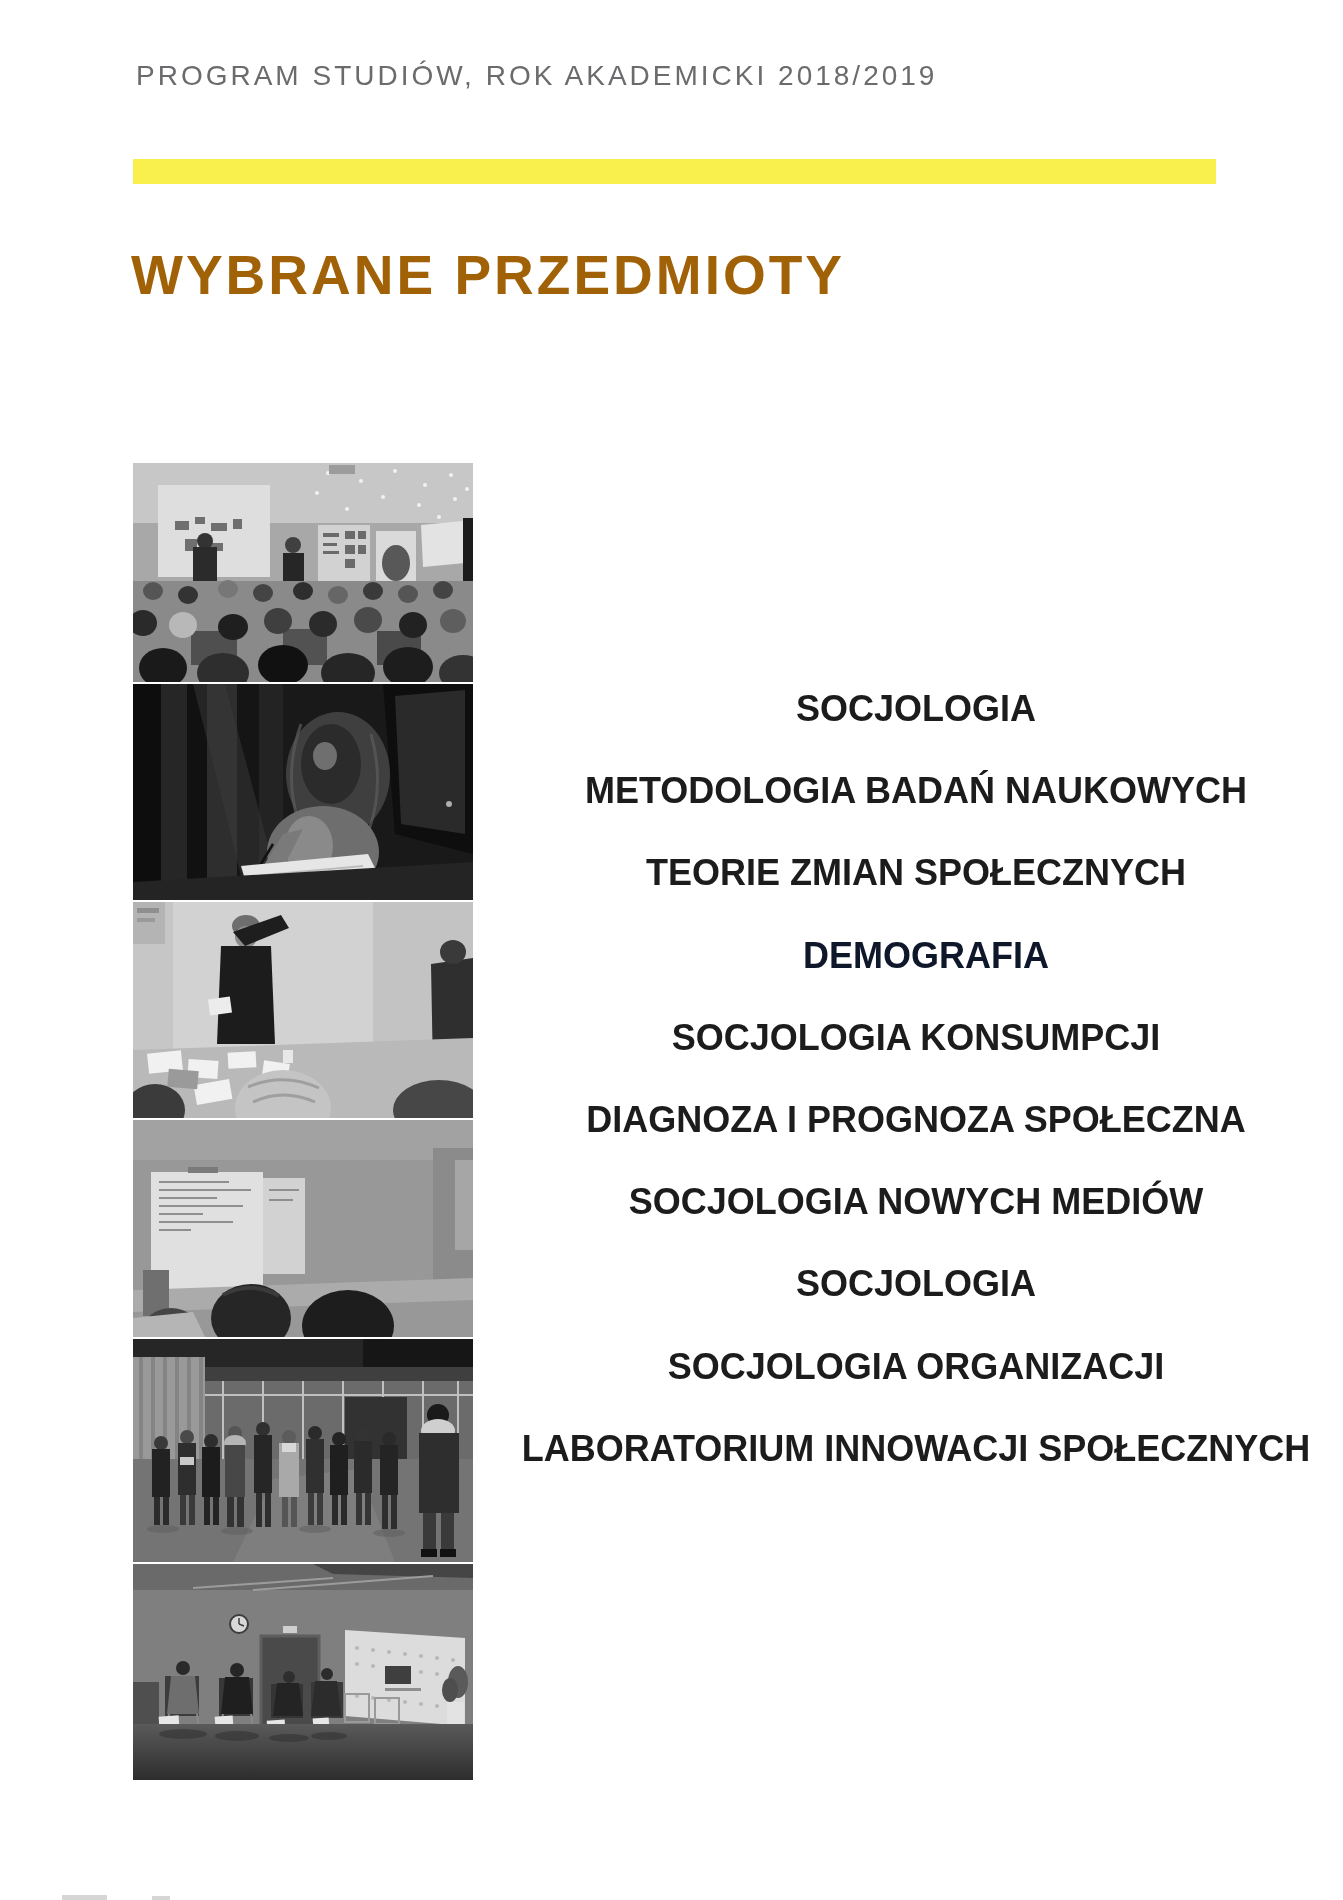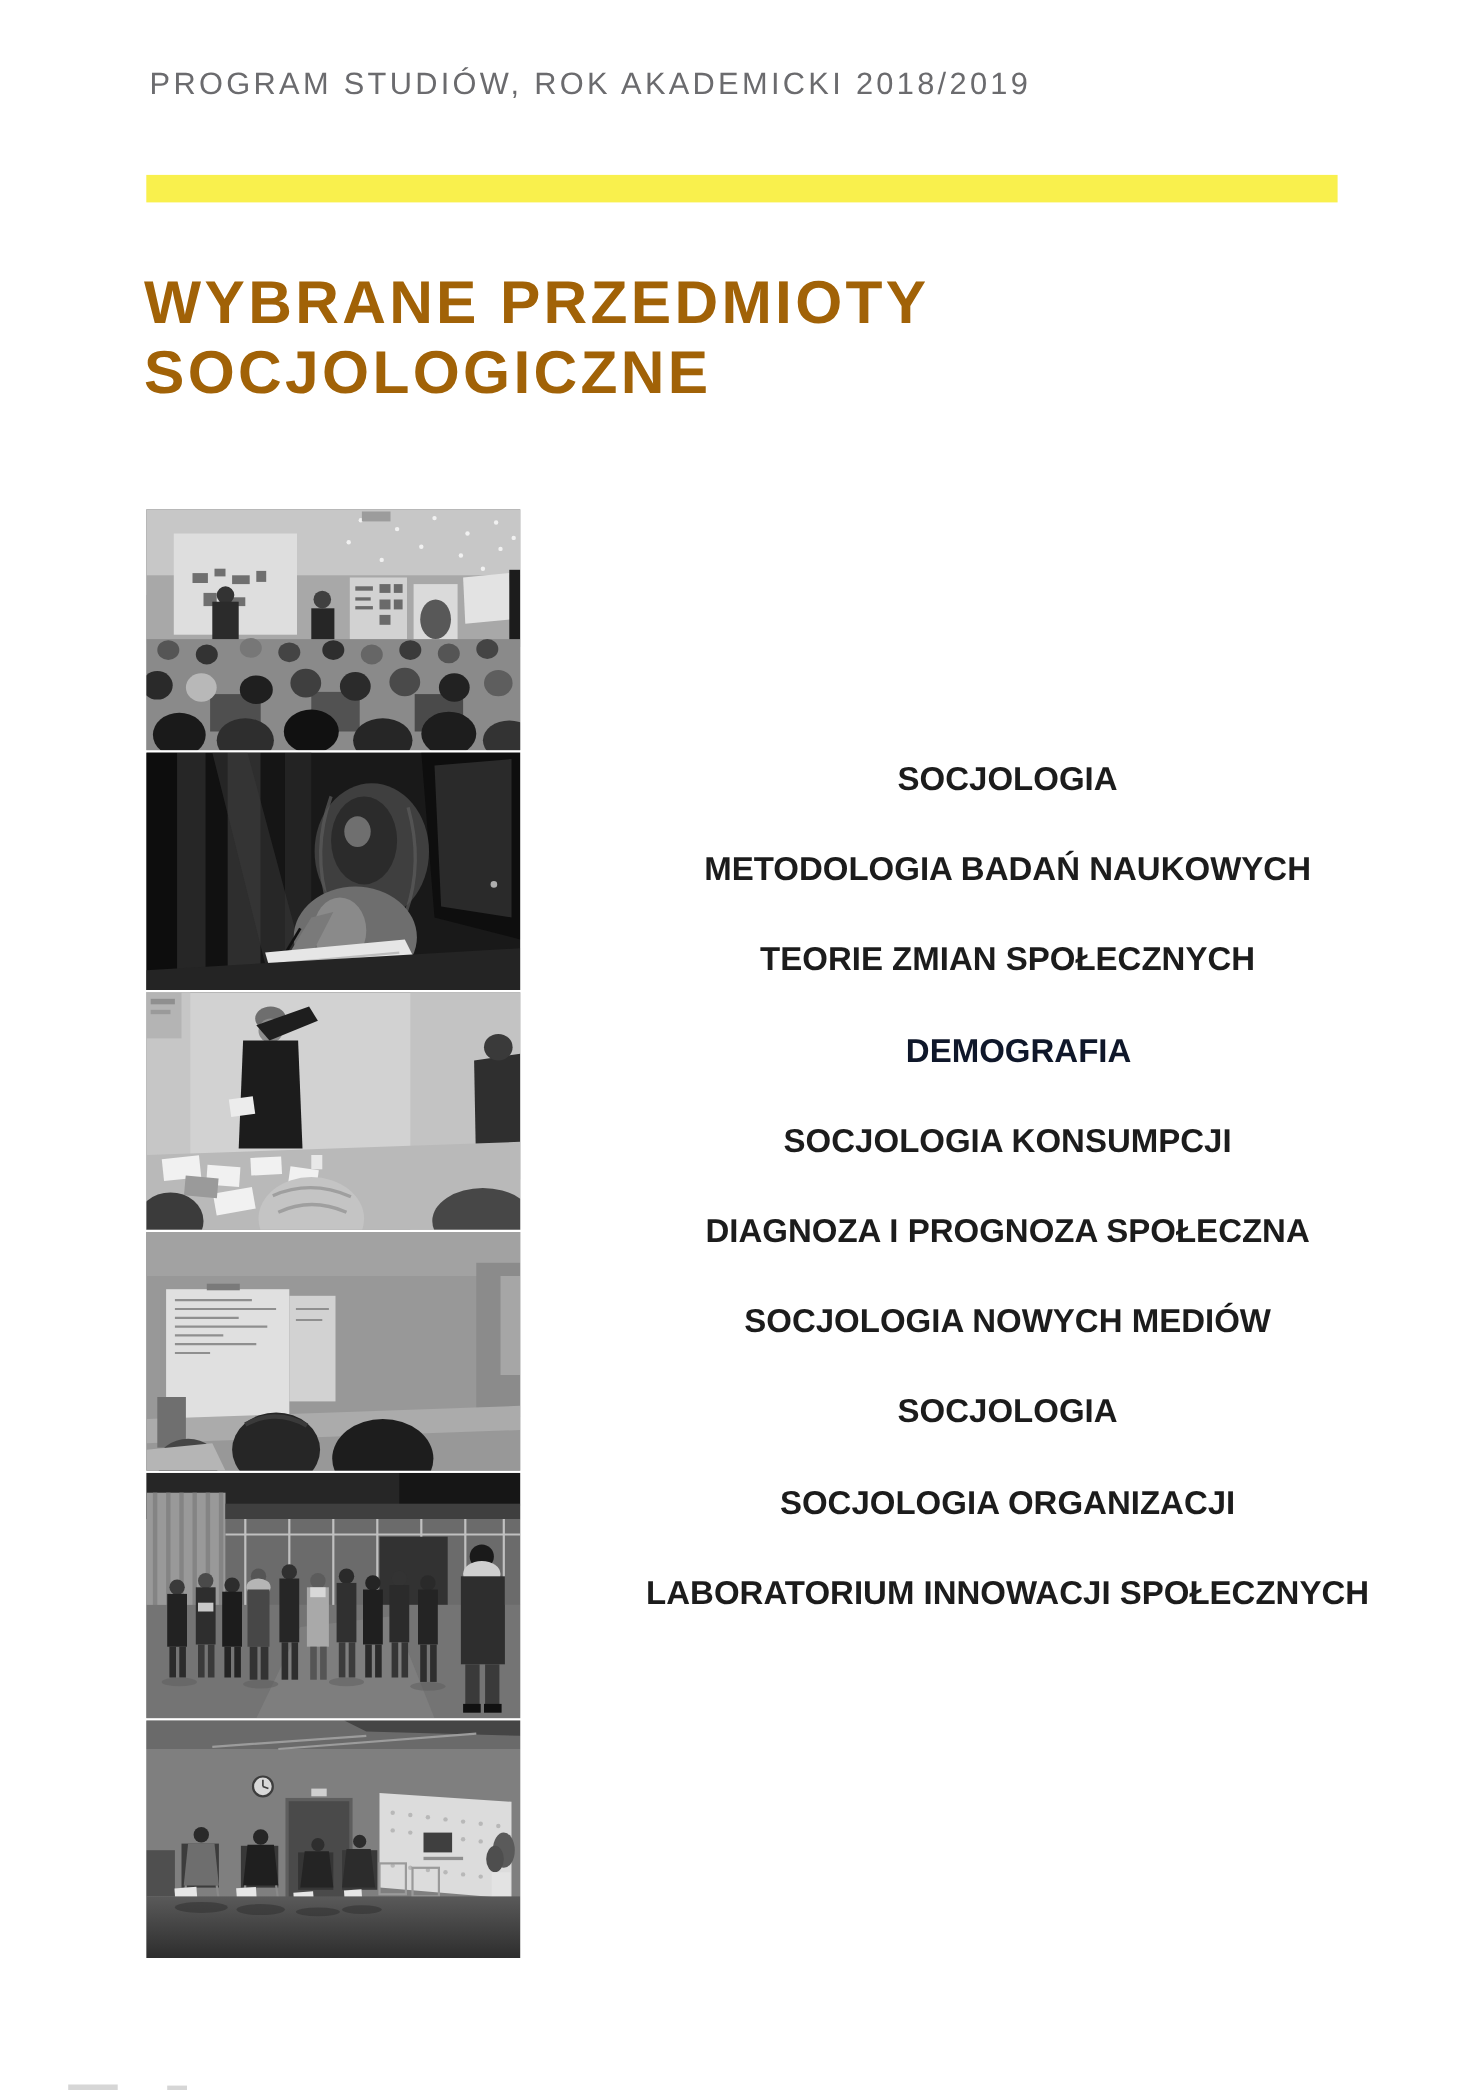--- a/index.html
+++ b/index.html
@@ -42,41 +42,40 @@
   }
   .photo svg{display:block;width:100%;height:100%;}
   .subjects{
     position:absolute;
     left:473px;top:668px;
     width:870px;
     text-align:center;
   }
   .subject-item{
     font-weight:bold;
-    font-size:30px;
+    font-size:36px;
     line-height:82.2px;
     letter-spacing:0px;
     color:#1c1c1c;
     white-space:nowrap;
     margin-left:16px;
   }
   .edge-smudge{position:absolute;background:#b5b5b5;opacity:.55;}
 </style>
 </head>
 <body>
 
 <div class="page">
 
   <div class="kicker" style="color: rgb(107, 107, 110);">PROGRAM STUDIÓW, ROK AKADEMICKI 2018/2019</div>
 
   <div class="accent-bar" style="background: rgb(249, 240, 77);"></div>
 
   <div class="doc-title" style="color: #a16207;">
     <div>WYBRANE PRZEDMIOTY</div>
-    <div>SOCJOLOGICZNE</div>
   </div>
 
   <figure class="photo" style="top:463px;height:219px;margin:0" role="img" aria-label="conference hall with projection screen, standing speaker and seated audience">
     <svg viewBox="0 0 340 219" preserveAspectRatio="none">
       <rect width="340" height="219" fill="#b3b3b3"></rect>
       <rect width="340" height="78" fill="#c7c7c7"></rect>
       <rect y="60" width="340" height="62" fill="#a8a8a8"></rect>
       <g fill="#ffffff" opacity="0.75">
         <circle cx="195" cy="10" r="2"></circle>
           <circle cx="228" cy="18" r="2"></circle>

